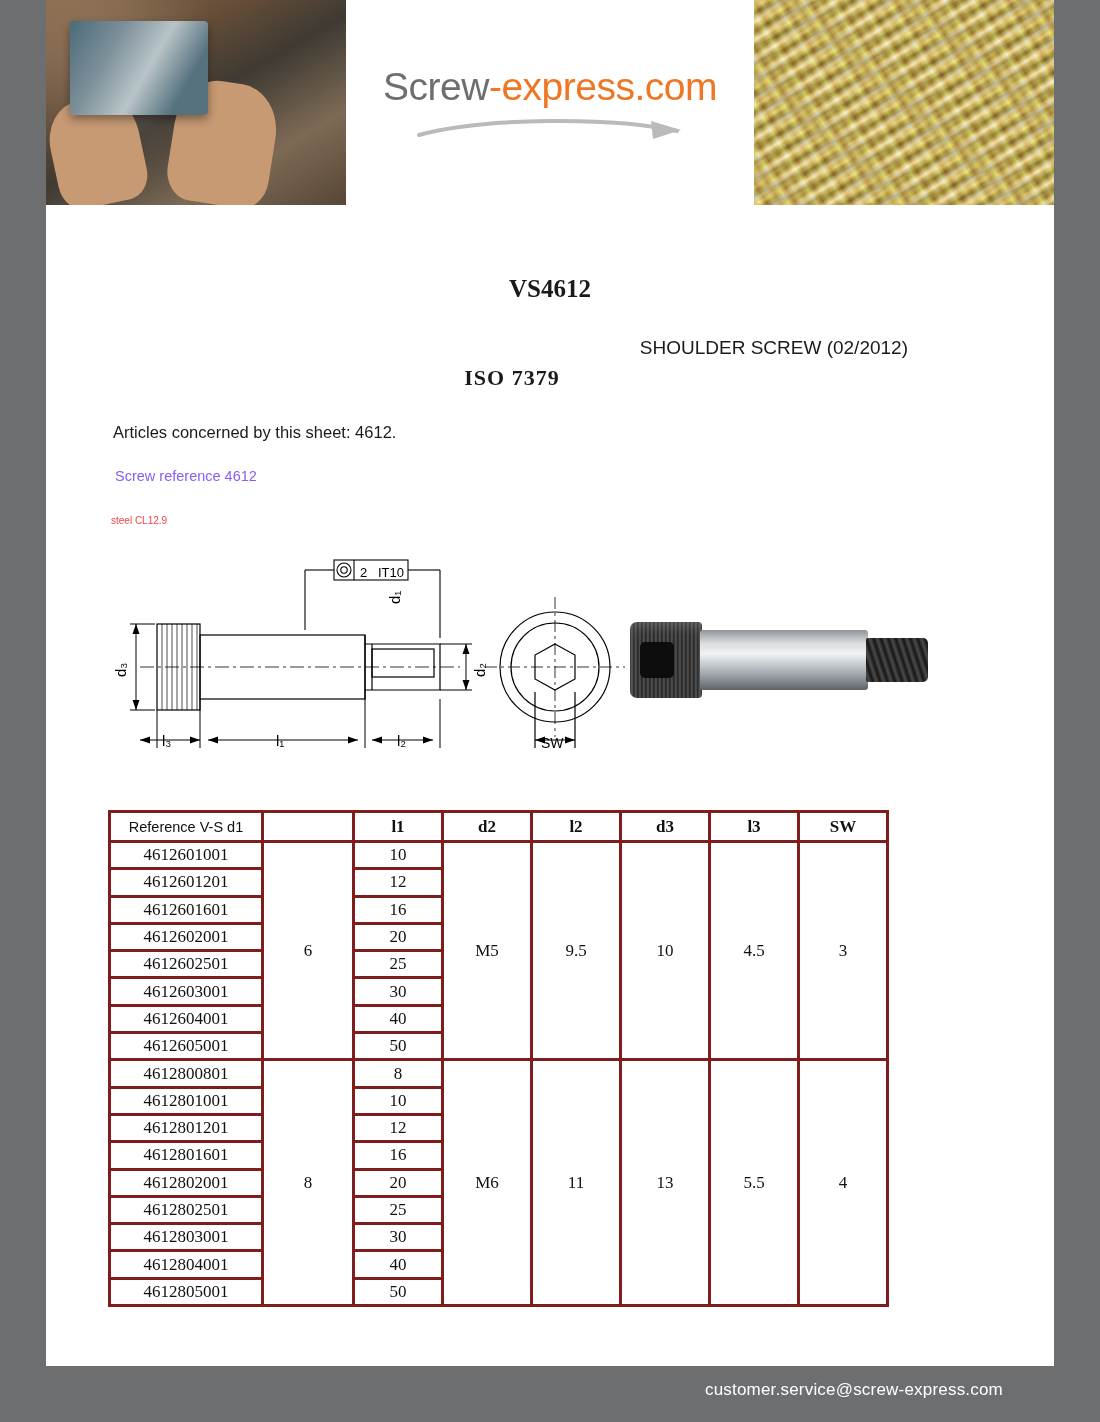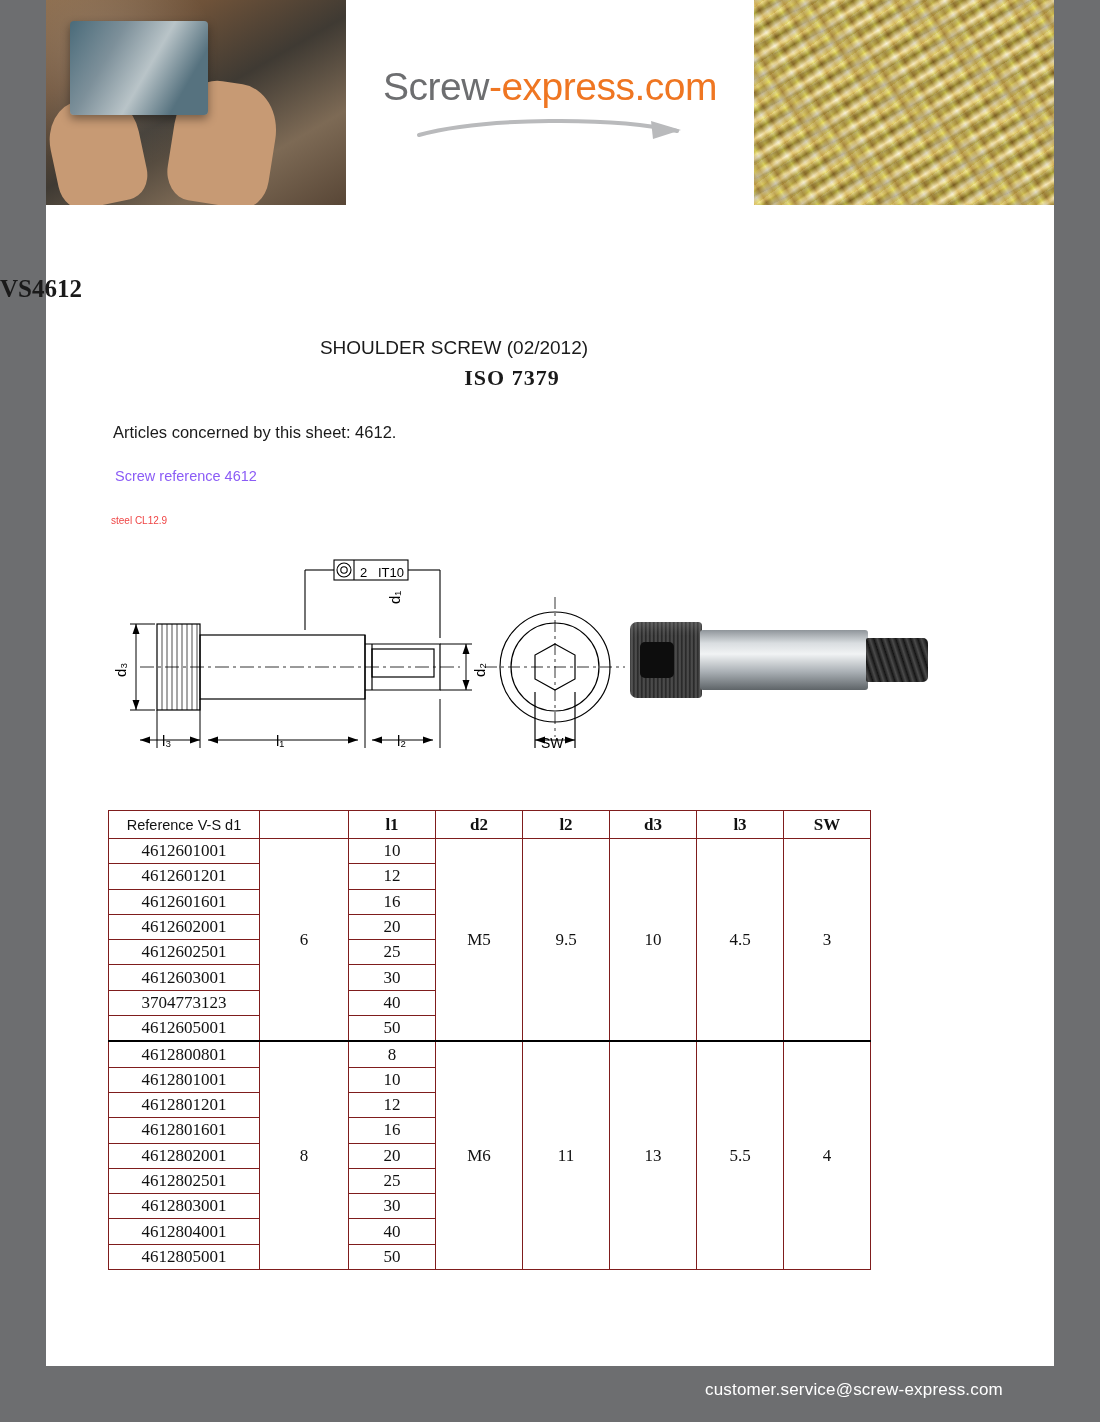--- a/index.html
+++ b/index.html
@@ -114,30 +114,31 @@
     color: #ffffff;
     font-size: 33px;
     font-weight: bold;
     letter-spacing: .3px;
   }
 
   .doc-code {
     position: absolute;
     left: 0; top: 275px;
     width: 1100px;
+    text-align: center;
     font-family: "Liberation Serif", serif;
     font-weight: bold;
     font-size: 25px;
     color: #1a1a1a;
   }
   .subtitle1 {
     position: absolute;
     left: 0; top: 337px;
     width: 908px;
-    text-align: center;
+    text-align: right;
     font-size: 19px;
     color: #1a1a1a;
   }
   .subtitle2 {
     position: absolute;
     left: 0; top: 365px;
     width: 1024px;
     text-align: center;
     font-family: "Liberation Serif", serif;
     font-weight: bold;
@@ -211,21 +212,21 @@
   
   .spec-table {
     position: absolute;
     left: 108px; top: 810px;
     border-collapse: collapse;
     font-family: "Liberation Serif", serif;
     font-size: 17px;
     color: #111;
   }
   .spec-table th, .spec-table td {
-    border: 1px solid #7f1d1d;
+    border: 3px solid #7f1d1d;
     text-align: center;
     height: 24.3px;
     padding: 0;
   }
   .spec-table thead th {
     font-weight: bold;
     font-size: 17px;
     height: 27px;
   }
   .col-ref { width: 150px; }
@@ -454,21 +455,21 @@
       </tr>
       <tr>
         <td>4612602501</td>
         <td>25</td>
       </tr>
       <tr>
         <td>4612603001</td>
         <td>30</td>
       </tr>
       <tr>
-        <td>3704773123</td>
+        <td>4612604001</td>
         <td>40</td>
       </tr>
       <tr>
         <td>4612605001</td>
         <td>50</td>
       </tr>
 
       <tr class="grp-sep">
         <td>4612800801</td>
         <td rowspan="9">8</td>

